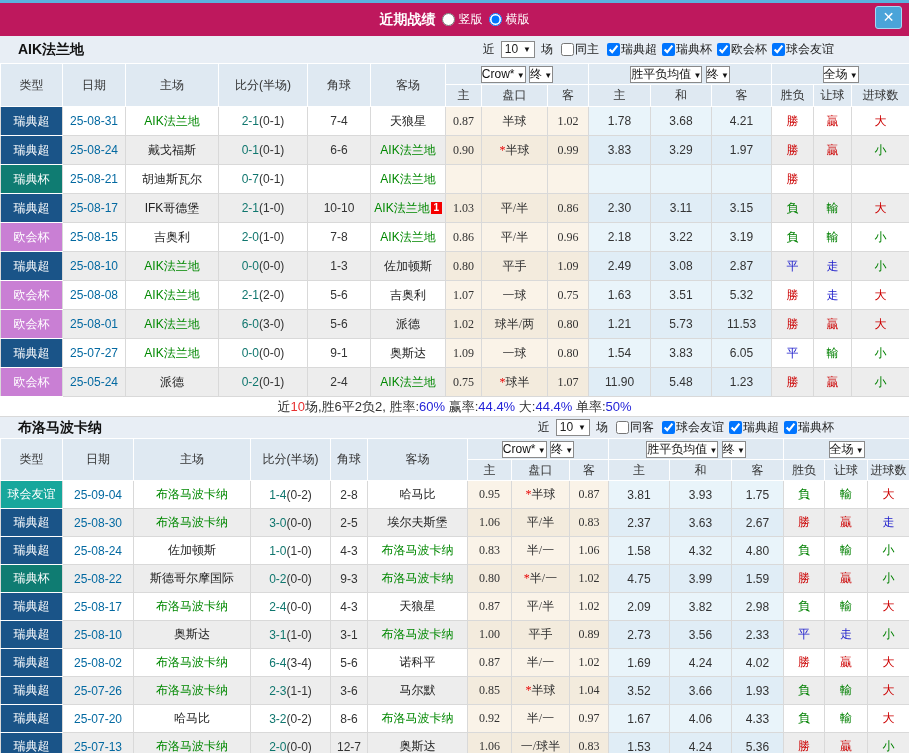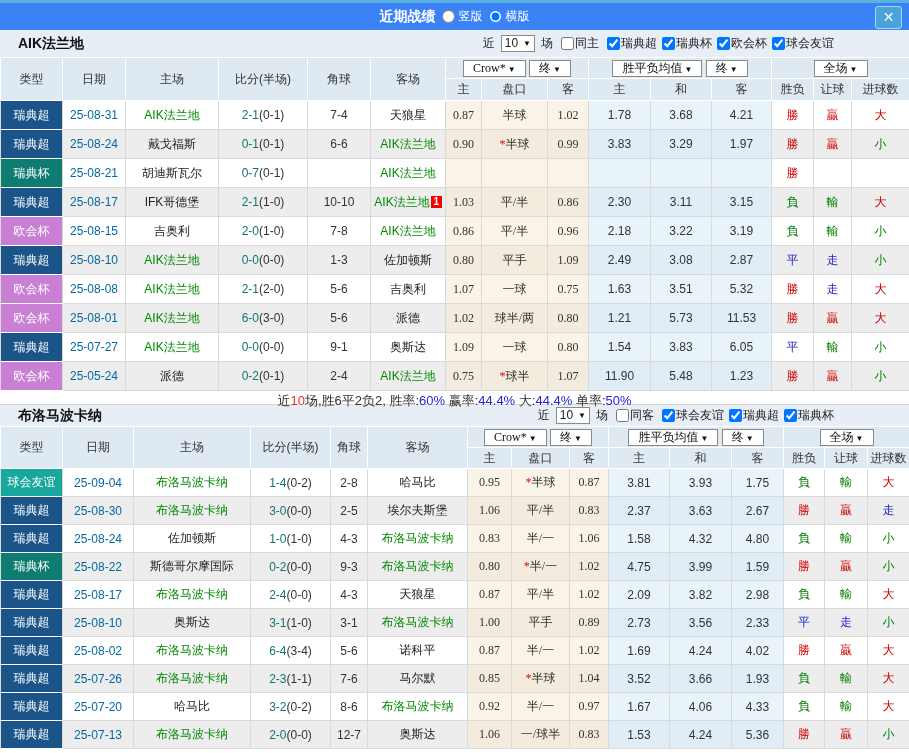--- a/index.html
+++ b/index.html
@@ -3,21 +3,21 @@
 <meta charset="utf-8">
 <style>
   * { box-sizing: border-box; }
   html,body { margin:0; padding:0; }
   body {
     width:909px; height:753px; overflow:hidden; background:#fff;
     font-family:"Liberation Sans","DejaVu Sans",sans-serif; font-size:12px; color:#222;
   }
   
   .titlebar {
-    height:30px; background:#3b82f6; border-top:3px solid #5ab2df;
+    height:36px; background:#be185d; border-top:3px solid #5ab2df;
     display:flex; align-items:center; justify-content:center; position:relative; color:#fff;
   }
   .titlebar .bar-title { font-size:14px; font-weight:bold; }
   .titlebar label { display:inline-flex; align-items:center; gap:2px; margin-left:6px; font-size:12px; }
   .titlebar input[type=radio]{ margin:0 2px 0 0; }
   .close-btn {
     position:absolute; right:7px; top:3px; width:27px; height:23px;
     background:#4aa4d9; border:1px solid #a6d8f2; border-radius:3px;
     color:#fff; font-size:14px; font-weight:bold; line-height:21px; text-align:center; cursor:pointer;
   }
@@ -37,43 +37,43 @@
   .filters input { margin:0 1px 0 3px; width:13px; height:13px; }
   
   table { border-collapse:collapse; table-layout:fixed; width:909px; }
   th, td { padding:0; text-align:center; overflow:hidden; white-space:nowrap; }
   thead th {
     background:#dfe9f2; border:1px solid #fff; color:#333; font-weight:normal; font-size:12px;
   }
   .t1 thead tr.gr1 th { height:21px; } .t1 thead tr.gr2 th { height:22px; }
   .t2 thead tr.gr1 th { height:21px; } .t2 thead tr.gr2 th { height:21px; }
   .hdr-pill {
-    display:inline-block; background:#fff; border:1px solid #8a8a8a; padding:0 9px;
-    height:17px; line-height:15px; font-size:12px; color:#111; cursor:pointer;font-family:Liberation Serif, serif;
+    display:inline-block; background:#fff; border:1px solid #8a8a8a; padding:0 0;
+    height:17px; line-height:15px; font-size:12px; color:#111; cursor:pointer;
   }
   .hdr-pill::after { content:" ▼"; font-size:8px; }
   tbody td { border:1px solid #d9d9d9; font-size:12px; color:#333; background:#fff; }
   .t1 tbody tr { height:29px; } .t2 tbody tr { height:28px; }
   tbody tr.even td { background:#ededed; }
   td.type { color:#fff; border-color:#fff #d9d9d9; }
   td.odds { background:#faf3e8 !important;font-family:Liberation Serif, serif; }
   tr.even td.odds { background:#f3ebdd !important; }
   td.avg { background:#e9f4fa !important; }
   tr.even td.avg { background:#e0edf6 !important; }
   .team { color:#222; } .team.focus { color:#008800; }
   .ft { color:#0f766e; } .ht { color:#333; }
   .star { color:#e80000; }
   .badge {
     display:inline-block; background:#f50000; color:#fff; font-size:10px; font-weight:bold;
     width:11px; height:12px; line-height:12px; margin-left:1px; vertical-align:1px;
   }
   td.date { color:#0369a1;margin-left:24px; }
   
   .summary {
-    height:14px; line-height:19px; text-align:center; font-size:13px; color:#333;
+    height:20px; line-height:19px; text-align:center; font-size:13px; color:#333;
     border-bottom:1px solid #d9d9d9; background:#fff;
   }
   .summary .v { color:#2424d8; }
   .summary .c { color:#e83030; }
   
   .t1 col:nth-child(1){width:62px}.t1 col:nth-child(2){width:63px}.t1 col:nth-child(3){width:93px}
   .t1 col:nth-child(4){width:89px}.t1 col:nth-child(5){width:63px}.t1 col:nth-child(6){width:75px}
   .t1 col:nth-child(7){width:36px}.t1 col:nth-child(8){width:66px}.t1 col:nth-child(9){width:41px}
   .t1 col:nth-child(10){width:62px}.t1 col:nth-child(11){width:61px}.t1 col:nth-child(12){width:60px}
   .t1 col:nth-child(13){width:42px}.t1 col:nth-child(14){width:38px}.t1 col:nth-child(15){width:58px}
@@ -550,21 +550,21 @@
         <td class="avg">4.02</td>
         <td class="res"><span style="color:#cc0000">勝</span></td>
         <td class="res"><span style="color:#cc0000">贏</span></td>
         <td class="res"><span style="color:#cc0000">大</span></td>
       </tr>
       <tr class="even">
         <td class="type" style="background:#1a5488">瑞典超</td>
         <td class="date">25-07-26</td>
         <td class="home"><span class="team focus">布洛马波卡纳</span></td>
         <td class="score"><span class="ft">2-3</span><span class="ht">(1-1)</span></td>
-        <td class="corner">7-6</td>
+        <td class="corner">3-6</td>
         <td class="away"><span class="team">马尔默</span></td>
         <td class="odds">0.85</td>
         <td class="odds"><span class="star">*</span>半球</td>
         <td class="odds">1.04</td>
         <td class="avg">3.52</td>
         <td class="avg">3.66</td>
         <td class="avg">1.93</td>
         <td class="res"><span style="color:#008000">負</span></td>
         <td class="res"><span style="color:#008000">輸</span></td>
         <td class="res"><span style="color:#cc0000">大</span></td>

